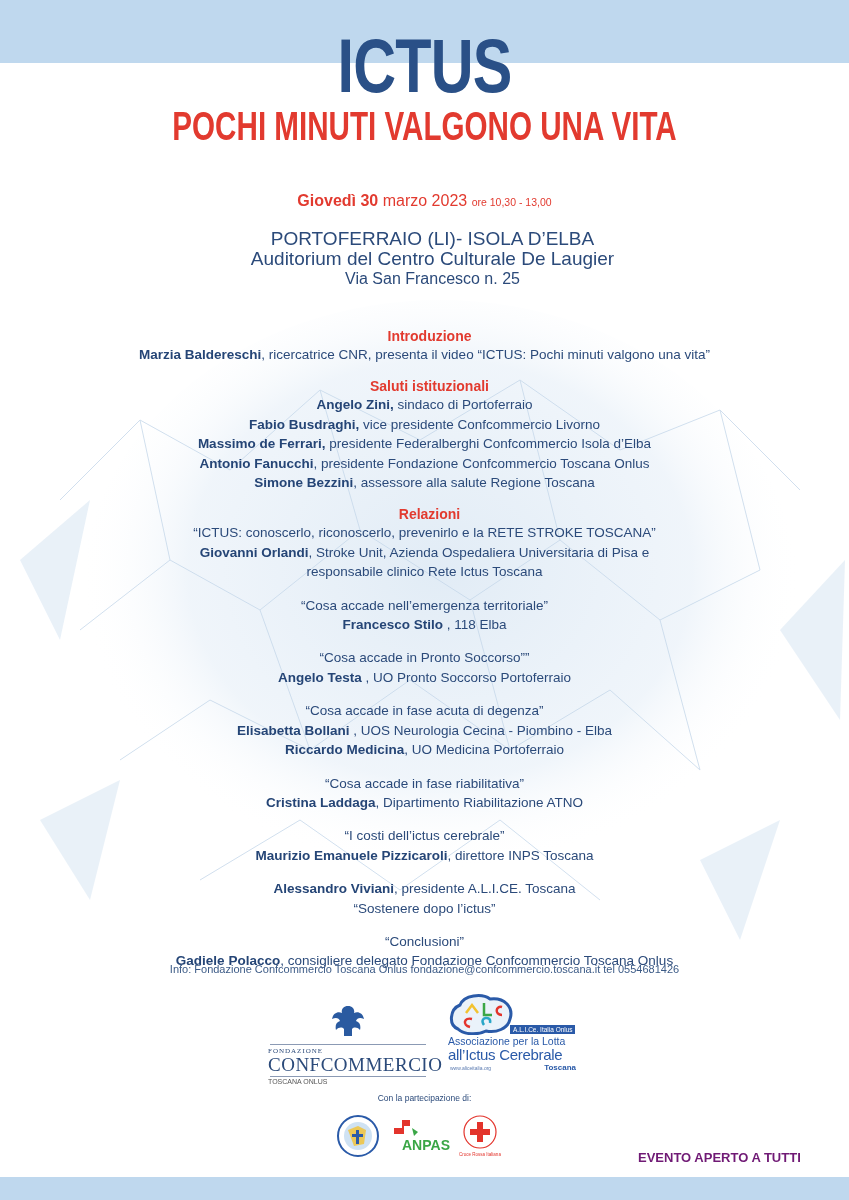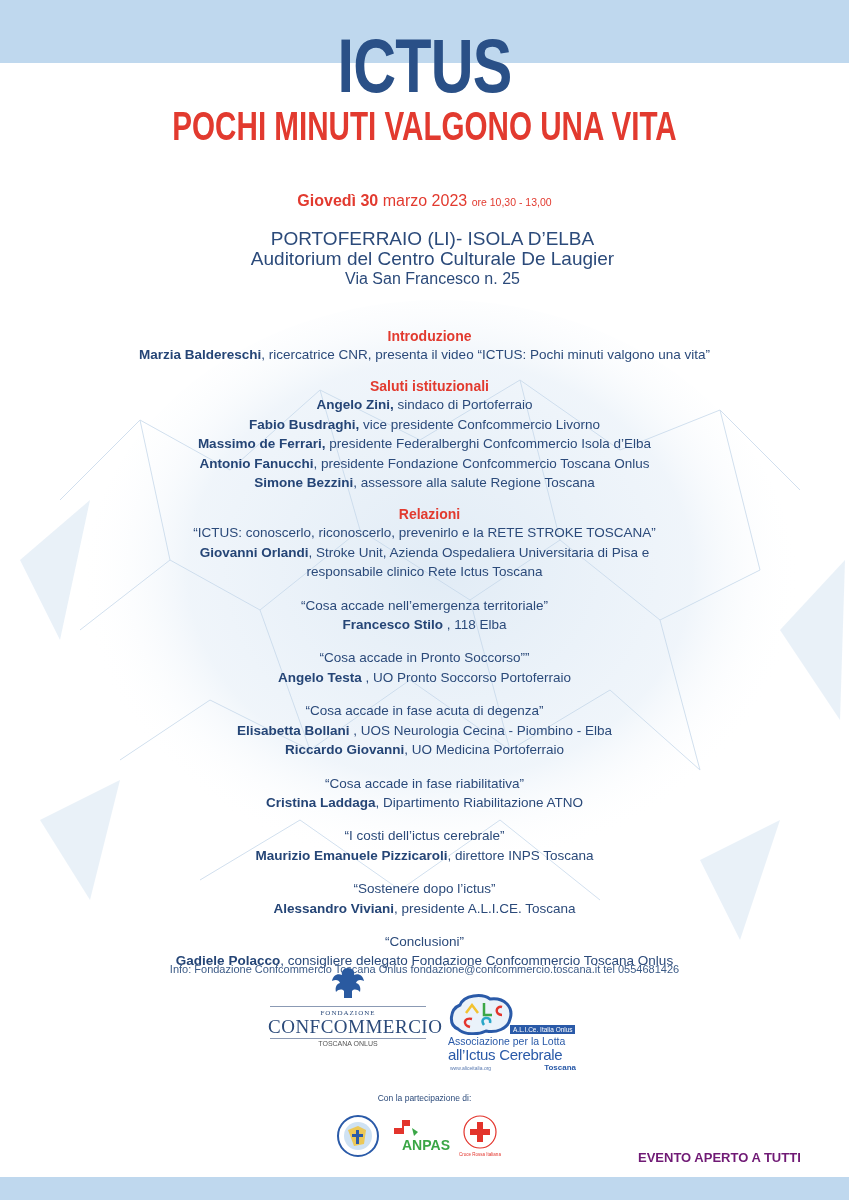--- a/index.html
+++ b/index.html
@@ -38,21 +38,21 @@
   .venue .l3 { font-size:16px; line-height:20px; }
 
   .program { position:absolute; left:0; width:849px; top:328px; text-align:center; }
   .sec-h { color:#e23a2f; font-weight:bold; font-size:14px; line-height:17px;padding-left:10px; }
   .line { font-size:13.5px; line-height:19.4px; color:#2b4a7a; white-space:nowrap; }
   .line b { color:#254576; }
   .gap { height:14px; }
 
   .info { position:absolute; left:0; width:849px; top:963px; text-align:center; font-size:11px; color:#3b5a86; }
 
-  .logo-confc { position:absolute; left:268px; top:964px; width:160px; height:88px; text-align:center; color:#2b4a7a; }
+  .logo-confc { position:absolute; left:268px; top:1002px; width:160px; height:88px; text-align:left; color:#2b4a7a; }
   .logo-confc .rule { position:absolute; left:2px; width:156px; height:1px; background:#8b9ab4; }
   .logo-confc .fond { position:absolute; left:0; width:160px; top:45px; font-family:"Liberation Serif", serif; font-size:7px; letter-spacing:1px; }
   .logo-confc .name { position:absolute; left:0; width:160px; top:52px; font-family:"Liberation Serif", serif; font-size:19px; letter-spacing:0.5px; }
   .logo-confc .sub { position:absolute; left:0; width:160px; top:76px; font-size:7px; color:#555; }
 
   .logo-alice { position:absolute; left:448px; top:995px; width:128px; height:82px; }
   .logo-alice .badge { position:absolute; left:62px; top:30px; width:65px; height:9px; background:#2a5aa8; color:#fff; font-size:6.5px; line-height:9px; padding-left:3px; box-sizing:border-box; white-space:nowrap; }
   .logo-alice .t1 { position:absolute; left:0; top:40px; font-size:10.5px; color:#2a5aa8; white-space:nowrap; }
   .logo-alice .t2 { position:absolute; left:0; top:51px; font-size:15px; color:#2a5aa8; white-space:nowrap; letter-spacing:-0.3px; }
   .logo-alice .t3 { position:absolute; left:2px; top:70px; font-size:5px; color:#5a7ab0; }
@@ -136,33 +136,33 @@
   <div class="line">“Cosa accade nell’emergenza territoriale”</div>
   <div class="line"><b>Francesco Stilo</b><span> , 118 Elba</span></div>
   <div class="gap"></div>
 
   <div class="line">“Cosa accade in Pronto Soccorso””</div>
   <div class="line"><b>Angelo Testa</b><span> , UO Pronto Soccorso Portoferraio</span></div>
   <div class="gap"></div>
 
   <div class="line">“Cosa accade in fase acuta di degenza”</div>
   <div class="line"><b>Elisabetta Bollani</b><span> , UOS Neurologia Cecina - Piombino - Elba</span></div>
-  <div class="line"><b>Riccardo Giovanni</b><span>, UO Medicina Portoferraio</span></div>
+  <div class="line"><b>Riccardo Medicina</b><span>, UO Medicina Portoferraio</span></div>
   <div class="gap"></div>
 
   <div class="line">“Cosa accade in fase riabilitativa”</div>
   <div class="line"><b>Cristina Laddaga</b><span>, Dipartimento Riabilitazione ATNO</span></div>
   <div class="gap"></div>
 
   <div class="line">“I costi dell’ictus cerebrale”</div>
   <div class="line"><b>Maurizio Emanuele Pizzicaroli</b><span>, direttore INPS Toscana</span></div>
   <div class="gap"></div>
 
+  <div class="line"><b>Alessandro Viviani</b><span>, presidente A.L.I.CE. Toscana</span></div>
   <div class="line">“Sostenere dopo l’ictus”</div>
-  <div class="line"><b>Alessandro Viviani</b><span>, presidente A.L.I.CE. Toscana</span></div>
   <div class="gap"></div>
 
   <div class="line">“Conclusioni”</div>
   <div class="line"><b>Gadiele Polacco</b><span>, consigliere delegato Fondazione Confcommercio Toscana Onlus</span></div>
 </div>
 
 <div class="info">Info: Fondazione Confcommercio Toscana Onlus fondazione@confcommercio.toscana.it tel 0554681426</div>
 
 <div class="logo-confc">
   <svg width="40" height="40" viewBox="0 0 40 40" style="position:absolute;left:60px;top:0;">

